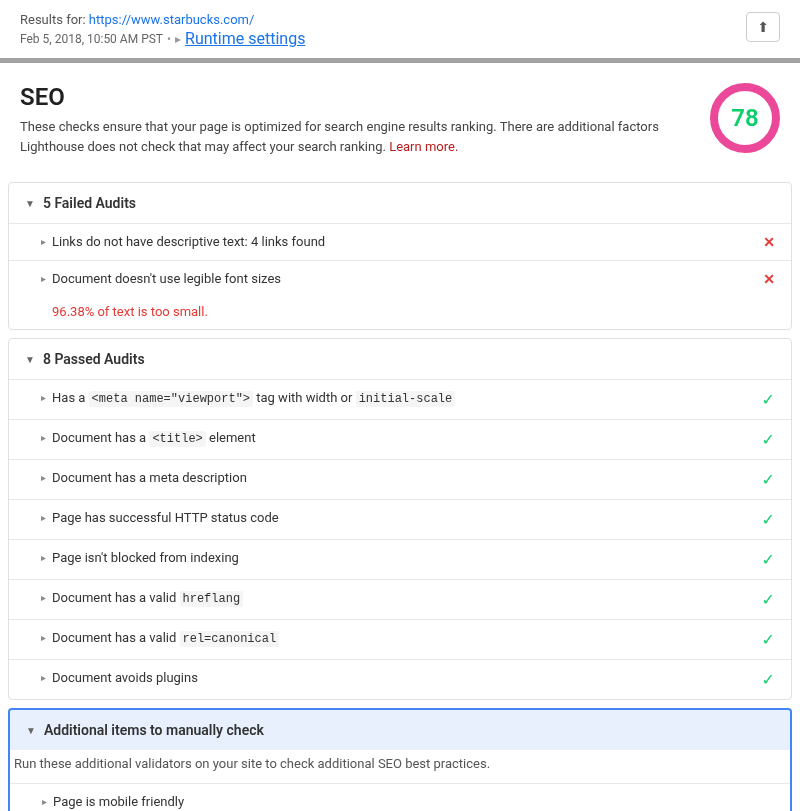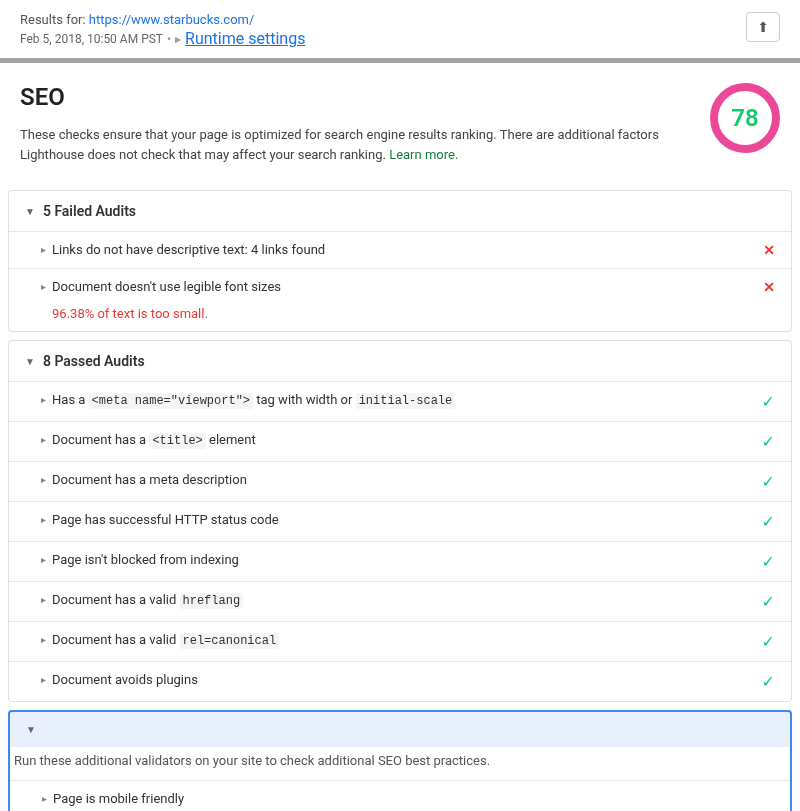--- a/index.html
+++ b/index.html
@@ -64,30 +64,30 @@
       padding: 20px 20px 10px 20px;
     }
     .seo-header {
       display: flex;
       justify-content: space-between;
       align-items: flex-start;
     }
     .seo-title {
       font-size: 24px;
       font-weight: 600;
-      margin-bottom: 14px;
+      margin-bottom: 6px;
     }
     .seo-desc {
       font-size: 13px;
       color: #444;
       max-width: 650px;
       line-height: 1.5;
     }
     .seo-desc a {
-      color: #15803d;
+      color: #b91c1c;
       text-decoration: none;
     }
     
     .score-circle {
       width: 70px;
       height: 70px;
       border-radius: 50%;
       border: 8px solid #ec4899;
       display: flex;
       align-items: center;
@@ -151,21 +151,21 @@
       font-size: 10px;
       margin-top: 2px;
       cursor: pointer;
     }
     .audit-item-text {
       flex: 1;
     }
     .audit-item-text .sub-text {
       color: #e53935;
       font-size: 13px;
-      margin-top: 12px;
+      margin-top: 18px;
     }
     .audit-item-status {
       margin-left: 12px;
       flex-shrink: 0;
     }
     .status-fail {
       color: #e53935;
       font-size: 14px;
       font-weight: bold;
     }
@@ -366,20 +366,21 @@
         </div>
         <div class="audit-item-status">
           <span class="status-pass">✓</span>
         </div>
       </div>
     </div>
 
     <div class="audit-group" style="border: 2px solid #4285f4;">
       <div class="audit-group-header additional">
         <span class="chevron">▼</span>
+        <span>Additional items to manually check</span>
       </div>
       <div class="additional-desc">Run these additional validators on your site to check additional SEO best practices.</div>
 
       <div class="manual-audit-item">
         <span class="audit-item-chevron">▸</span>
         <span>Page is mobile friendly</span>
       </div>
 
       <div class="manual-audit-item">
         <span class="audit-item-chevron">▸</span>

